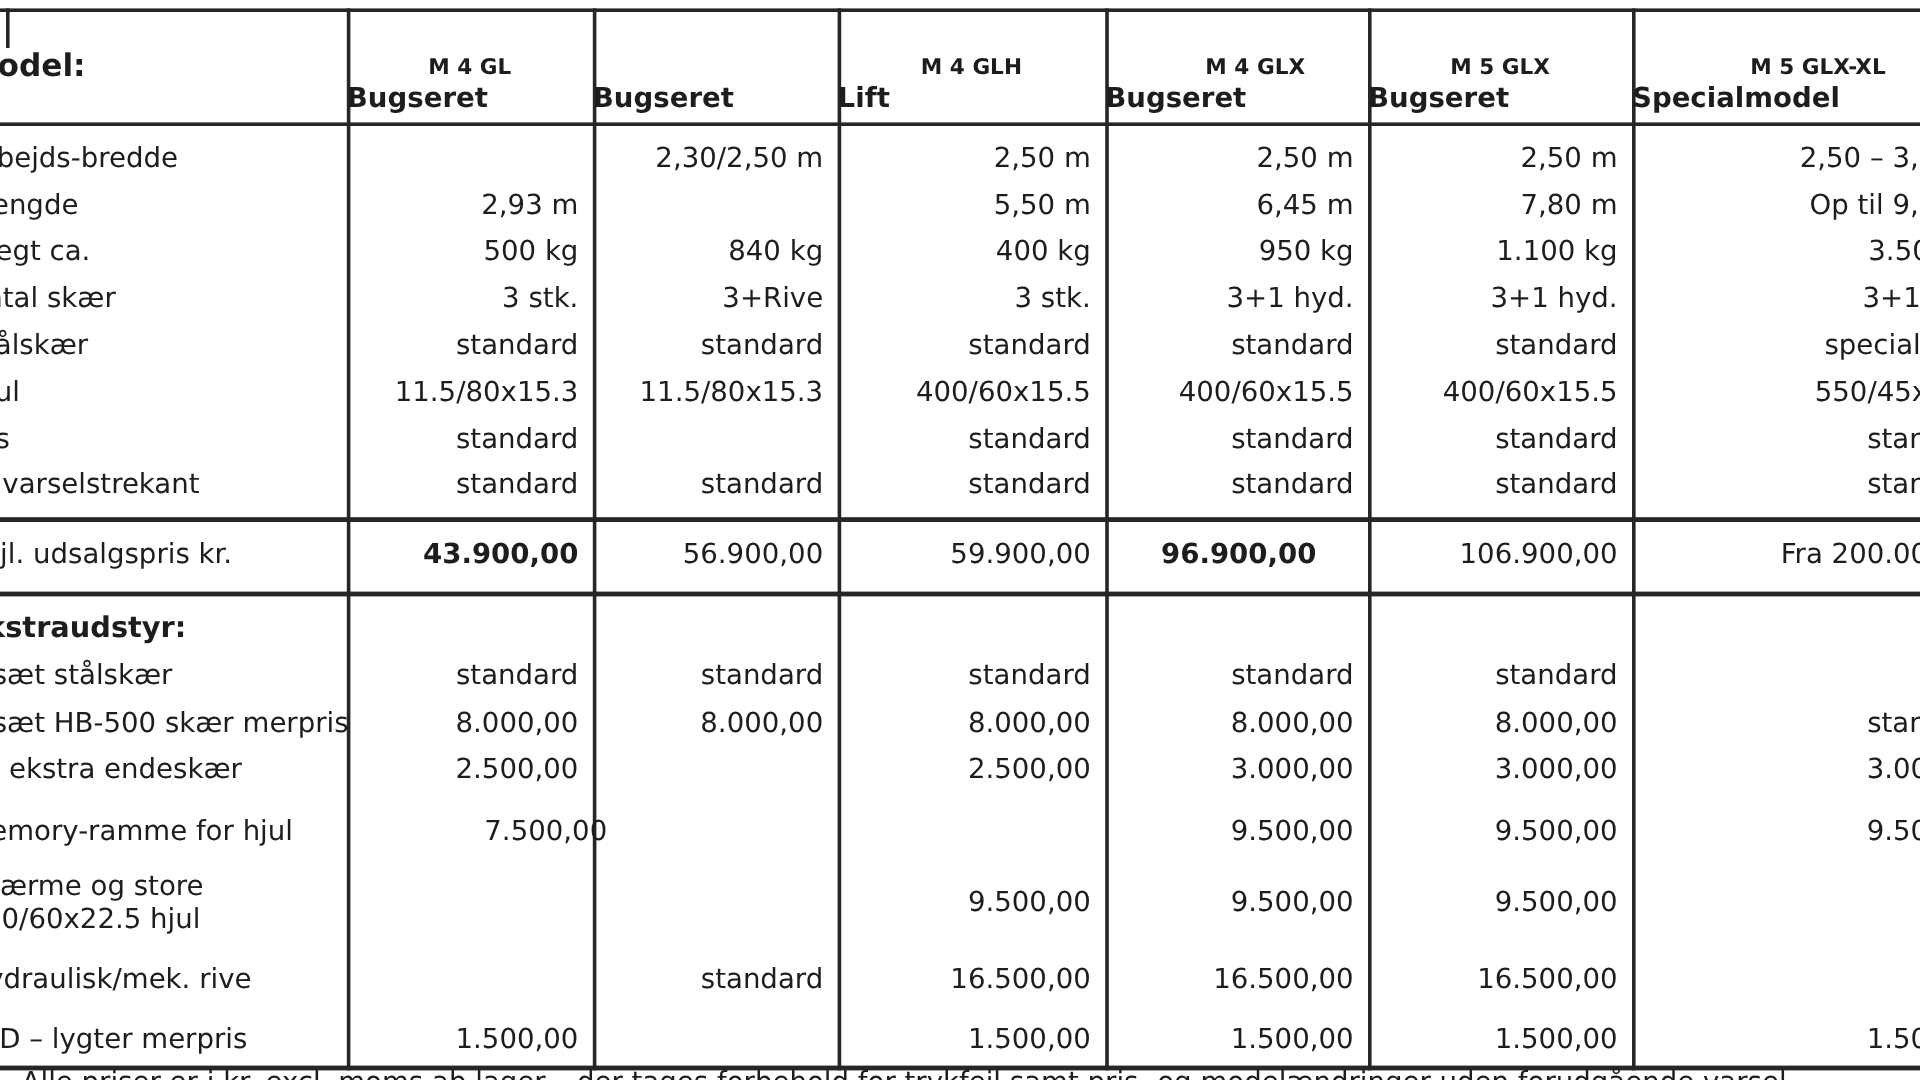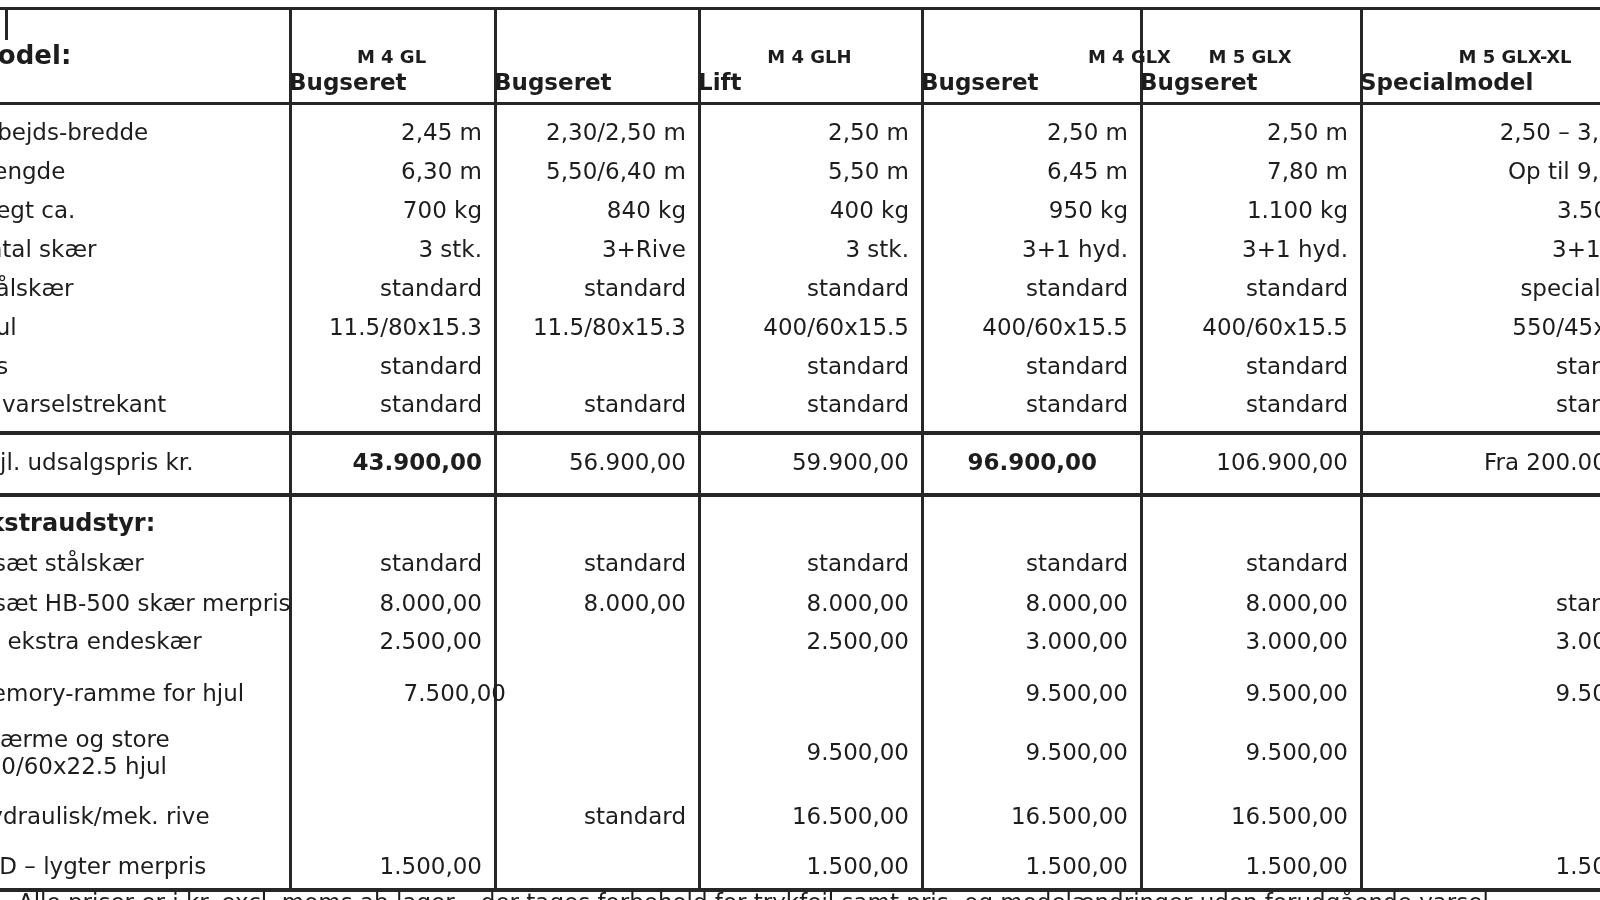--- a/index.html
+++ b/index.html
@@ -30,42 +30,40 @@
     <div class="vline" style="left: 921px; top: 7px; height: 885px;"></div>
     <div class="vline" style="left: 1140px; top: 7px; height: 885px;"></div>
     <div class="vline" style="left: 1360px; top: 7px; height: 885px;"></div>
     <div class="vline" style="left: 5px; top: 7px; height: 33px;"></div>
     <div class="t b" style="left: -28px; top: 36px; font-size: 26px;">Model:</div>
     <div class="hdrname" style="left: 289px; top: 38px; width: 205px;">M 4 GL</div>
     <div class="hdrsub" style="left: 289px; top: 66px; width: 205px;">Bugseret</div>
     <div class="hdrsub" style="left: 494px; top: 66px; width: 204px;">Bugseret</div>
     <div class="hdrname" style="left: 698px; top: 38px; width: 223px;">M 4 GLH</div>
     <div class="hdrsub" style="left: 698px; top: 66px; width: 223px;">Lift</div>
-    <div class="hdrname" style="left: 921px; top: 38px; width: 250px; text-align: right;">M 4 GLX</div>
+    <div class="hdrname" style="left: 921px; top: 38px; width: 250px;">M 4 GLX</div>
     <div class="hdrsub" style="left: 921px; top: 66px; width: 219px;">Bugseret</div>
     <div class="hdrname" style="left: 1140px; top: 38px; width: 220px;">M 5 GLX</div>
     <div class="hdrsub" style="left: 1140px; top: 66px; width: 220px;">Bugseret</div>
     <div class="hdrname" style="left: 1360px; top: 38px; width: 310px;">M 5 GLX-XL</div>
     <div class="hdrsub" style="left: 1360px; top: 66px; width: 310px;">Specialmodel</div>
     <div class="t" style="left: -28px; top: 113px;">Arbejds-bredde</div>
-    <div class="t val" style="left: 289px; top: 113px; width: 193px;">2,45 m</div>
     <div class="t val" style="left: 494px; top: 113px; width: 192px;">2,30/2,50 m</div>
     <div class="t val" style="left: 698px; top: 113px; width: 211px;">2,50 m</div>
     <div class="t val" style="left: 921px; top: 113px; width: 207px;">2,50 m</div>
     <div class="t val" style="left: 1140px; top: 113px; width: 208px;">2,50 m</div>
     <div class="t val" style="left: 1360px; top: 113px; width: 298px;">2,50 – 3,00 m</div>
     <div class="t" style="left: -28px; top: 152px;">Længde</div>
-    <div class="t val" style="left: 289px; top: 152px; width: 193px;">6,30 m</div>
-    <div class="t val" style="left: 494px; top: 152px; width: 192px;">5,50/6,40 m</div>
+    <div class="t val" style="left: 289px; top: 152px; width: 193px;">2,93 m</div>
     <div class="t val" style="left: 698px; top: 152px; width: 211px;">5,50 m</div>
     <div class="t val" style="left: 921px; top: 152px; width: 207px;">6,45 m</div>
     <div class="t val" style="left: 1140px; top: 152px; width: 208px;">7,80 m</div>
     <div class="t val" style="left: 1360px; top: 152px; width: 298px;">Op til 9,00 m</div>
     <div class="t" style="left: -28px; top: 191px;">Vægt ca.</div>
-    <div class="t val" style="left: 289px; top: 191px; width: 193px;">700 kg</div>
+    <div class="t val" style="left: 289px; top: 191px; width: 193px;">500 kg</div>
     <div class="t val" style="left: 494px; top: 191px; width: 192px;">840 kg</div>
     <div class="t val" style="left: 698px; top: 191px; width: 211px;">400 kg</div>
     <div class="t val" style="left: 921px; top: 191px; width: 207px;">950 kg</div>
     <div class="t val" style="left: 1140px; top: 191px; width: 208px;">1.100 kg</div>
     <div class="t val" style="left: 1360px; top: 191px; width: 298px;">3.500 kg</div>
     <div class="t" style="left: -28px; top: 230px;">Antal skær</div>
     <div class="t val" style="left: 289px; top: 230px; width: 193px;">3 stk.</div>
     <div class="t val" style="left: 494px; top: 230px; width: 192px;">3+Rive</div>
     <div class="t val" style="left: 698px; top: 230px; width: 211px;">3 stk.</div>
     <div class="t val" style="left: 921px; top: 230px; width: 207px;">3+1 hyd.</div>

